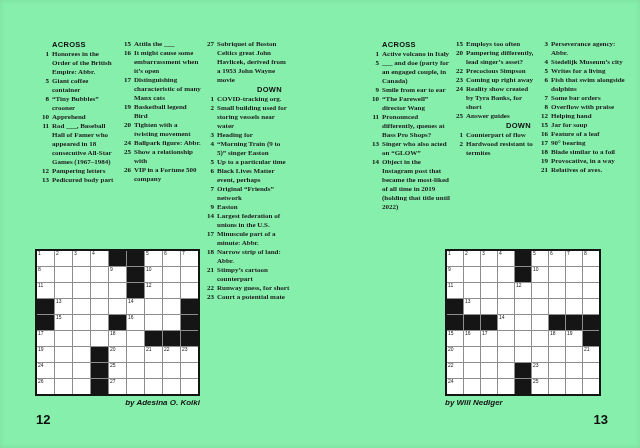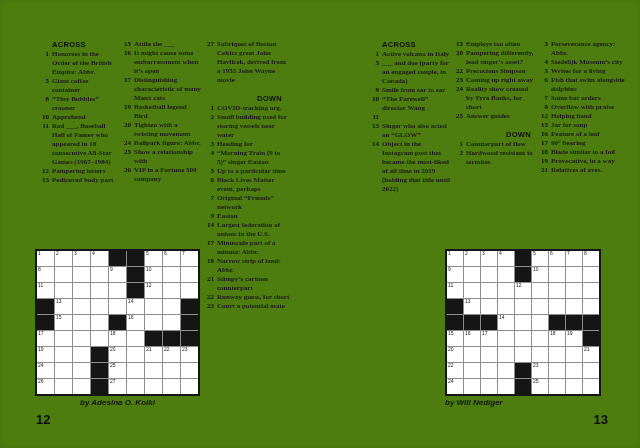--- a/index.html
+++ b/index.html
@@ -1,38 +1,38 @@
 <!DOCTYPE html>
 <html><head>
 <meta charset="utf-8">
 <style>
   html,body{margin:0;padding:0;background:#e9e9e7;}
-  .spread{position:relative;width:640px;height:448px;background:#4d7c0f;overflow:hidden;
+  .spread{position:relative;width:640px;height:448px;background:#86efac;overflow:hidden;
           font-family:"Liberation Serif",serif;box-shadow:inset 0 0 6px rgba(0,0,0,.08);}
   .cluecol{position:absolute;font:7px/9px "Liberation Serif",serif;color:#1c1c1c;}
   .clue{display:flex;}
   .cn{width:11px;min-width:11px;text-align:right;font-weight:bold;margin-right:3px;color:#111;}
   .ct{flex:1;font-weight:bold;}
   .clue-header{font:bold 7.5px/9px "Liberation Sans",sans-serif;letter-spacing:.3px;
                color:#0f0f0f;margin:0 0 1px 14px;}
-  .clue-header.gap{margin-top:9px;padding-left:40px;}
+  .clue-header.gap{padding-left:40px;}
   .xgrid{position:absolute;display:grid;gap:1px;background:#8d8d8d;border:2px solid #151515;}
   .page-left .xgrid{grid-template-columns:repeat(9,17px);grid-auto-rows:15px;}
   .page-right .xgrid{grid-template-columns:repeat(9,16px);grid-auto-rows:15px;}
   .gcell{background:#ffffff;position:relative;}
   .gcell.black{background:#151515;}
   .gnum{position:absolute;top:0;left:1px;font:5px/5px "Liberation Sans",sans-serif;color:#222;}
   .byline{position:absolute;font:italic bold 8px/10px "Liberation Sans",sans-serif;color:#141414;}
   .pagenum{position:absolute;font:bold 13px/13px "Liberation Sans",sans-serif;color:#0d0d0d;}
   
   .page-left .colA{left:38px;top:40px;width:78px;}
   .page-left .colB{left:120px;top:40px;width:82px;}
   .page-left .colC{left:203px;top:40px;width:88px;}
   .page-left .xgrid{left:35px;top:249px;}
-  .page-left .byline{left:35px;top:398px;width:165px;text-align:center;}
+  .page-left .byline{left:35px;top:398px;width:165px;text-align:right;}
   .page-left .pagenum{left:36px;top:413px;text-align:left;}
   
   .page-right .colA{left:368px;top:40px;width:82px;}
   .page-right .colB{left:452px;top:40px;width:84px;}
   .page-right .colC{left:537px;top:40px;width:88px;}
   .page-right .xgrid{left:445px;top:249px;}
   .page-right .byline{left:445px;top:398px;width:156px;text-align:left;}
   .page-right .pagenum{left:513px;top:413px;width:95px;text-align:right;}
 </style>
 </head>
@@ -324,20 +324,21 @@
         <div class="clue">
           <span class="cn">9</span>
           <span class="ct">Smile from ear to ear</span>
         </div>
         <div class="clue">
           <span class="cn">10</span>
           <span class="ct">“The Farewell” director Wang</span>
         </div>
         <div class="clue">
           <span class="cn">11</span>
+          <span class="ct">Pronounced differently, queues at Bass Pro Shops?</span>
         </div>
         <div class="clue">
           <span class="cn">13</span>
           <span class="ct">Singer who also acted on “GLOW”</span>
         </div>
         <div class="clue">
           <span class="cn">14</span>
           <span class="ct">Object in the Instagram post that became the most-liked of all time in 2019 (holding that title until 2022)</span>
         </div>
       </div>

